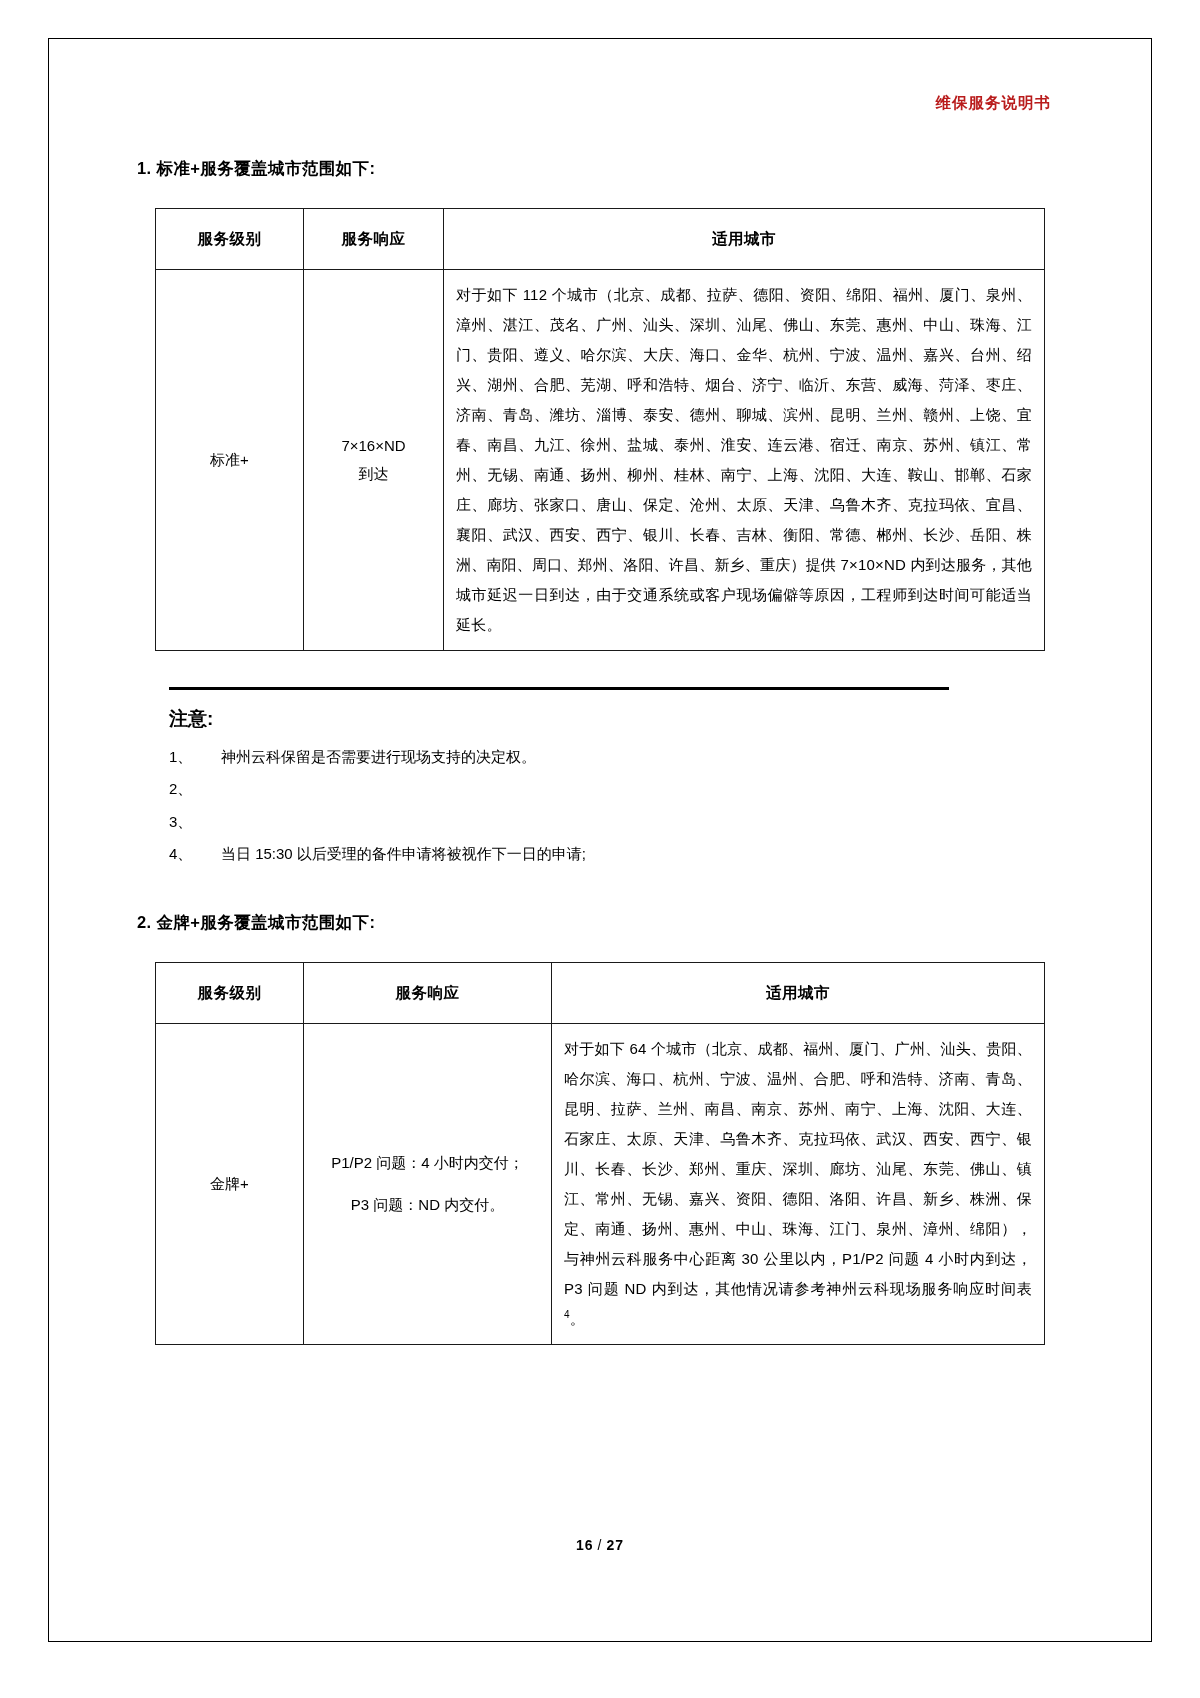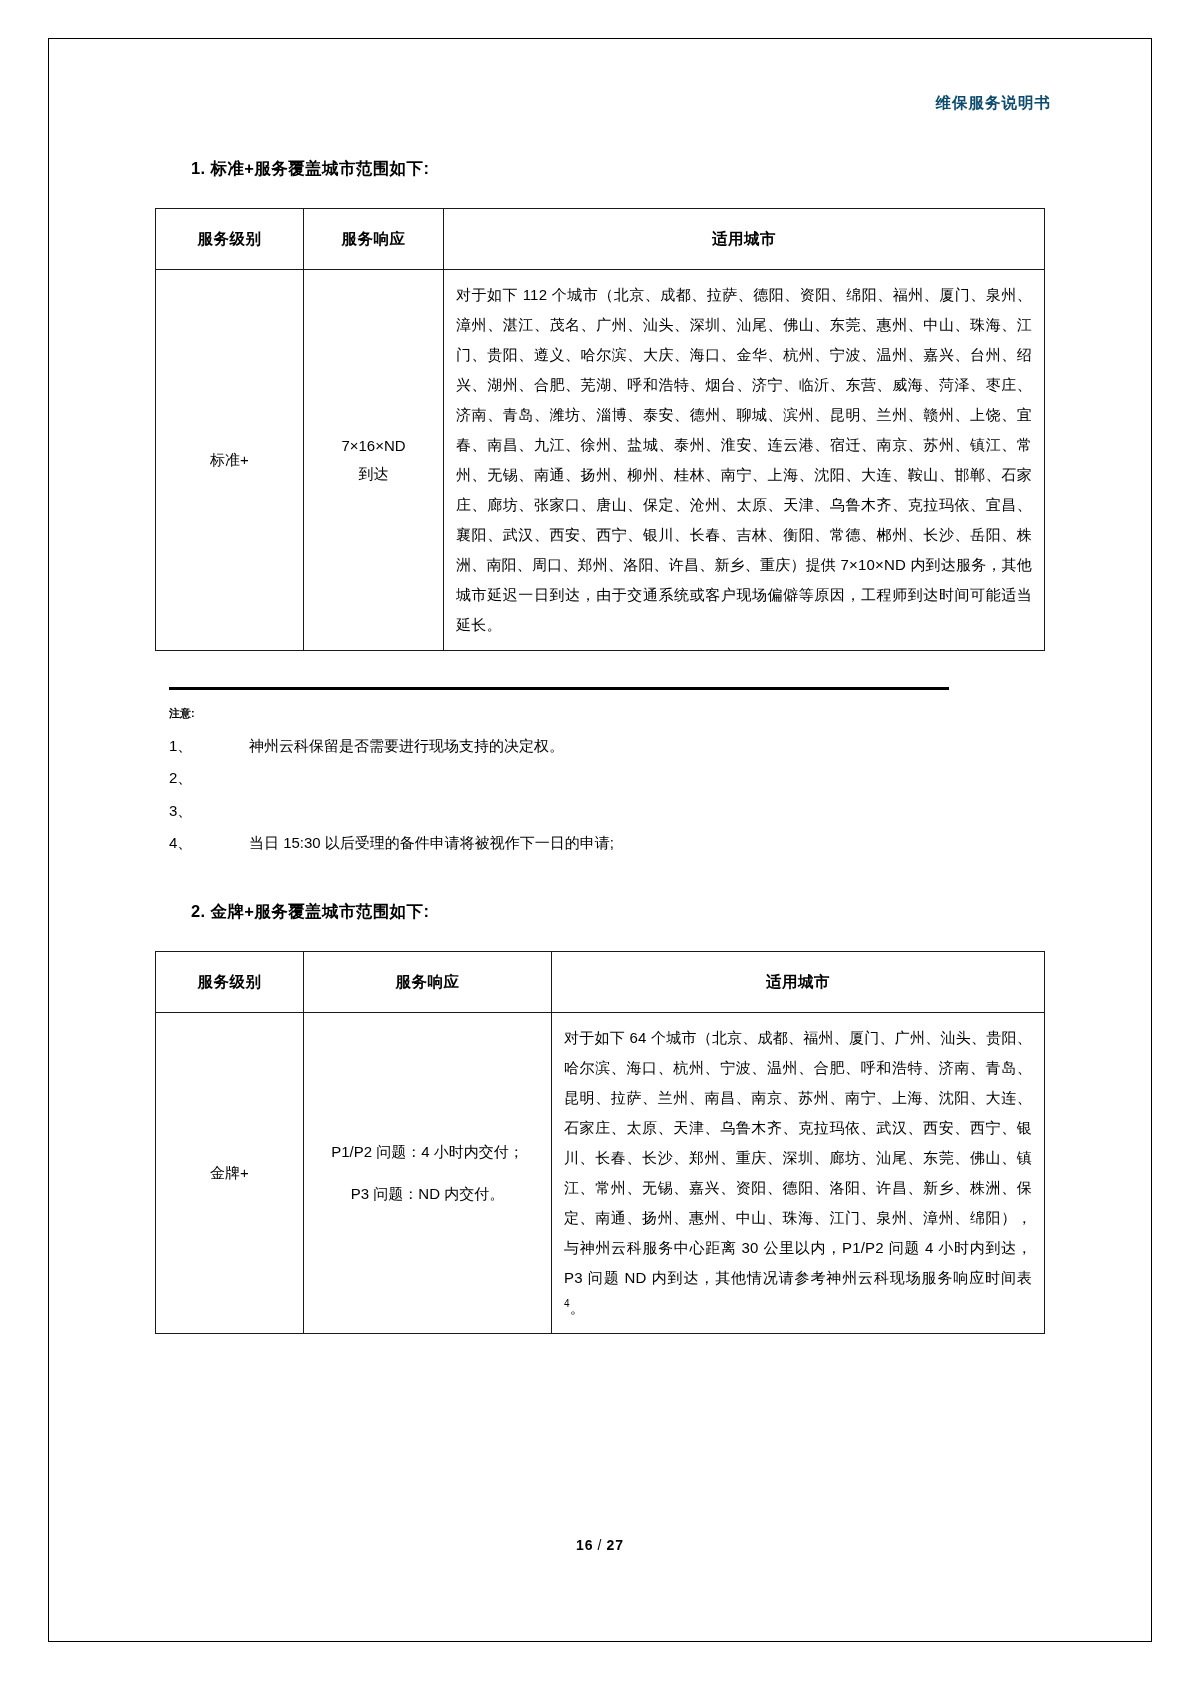--- a/index.html
+++ b/index.html
@@ -23,29 +23,29 @@
     background: #fff;
   }
   .page-inner {
     padding: 40px 58px 0 58px;
   }
   .doc-header {
     text-align: right;
     font-size: 15.5px;
     font-weight: bold;
     letter-spacing: 1px;
-    color: #0c4a6e;
+    color: #b91c1c;
     padding-right: 42px;
     padding-top: 14px;
   }
   .section-title {
     font-size: 16.5px;
     font-weight: bold;
     margin-top: 44px;
-    margin-left: 84px;
+    margin-left: 30px;
     letter-spacing: 0.4px;
   }
   table.svc {
     border-collapse: collapse;
     margin: 28px auto 0 auto;
     width: 890px;
     table-layout: fixed;
   }
   table.svc th, table.svc td {
     border: 1px solid #1a1a1a;
@@ -74,21 +74,21 @@
   .col-resp  { width: 140px; }
   .col-resp2 { width: 248px; }
 
   .divider {
     width: 780px;
     margin: 36px 0 0 62px;
     border: 0;
     border-top: 3px solid #000;
   }
   .note-title {
-    font-size: 11px;
+    font-size: 19px;
     font-weight: bold;
     margin: 16px 0 0 62px;
   }
   ol.notes {
     margin: 10px 0 0 62px;
     padding: 0;
     list-style: none;
     font-size: 15px;
     line-height: 1.95;
   }
@@ -98,21 +98,20 @@
   }
   ol.notes li .num {
     width: 52px;
     flex: 0 0 52px;
   }
   ol.notes li .txt {
     flex: 1 1 auto;
     max-width: 800px;
     text-align: justify;
     text-justify: inter-ideograph;
-    margin-left: 28px;
   }
   .footer {
     position: absolute;
     bottom: 88px;
     left: 0;
     right: 0;
     text-align: center;
     font-size: 14px;
     font-weight: bold;
     letter-spacing: 1px;

